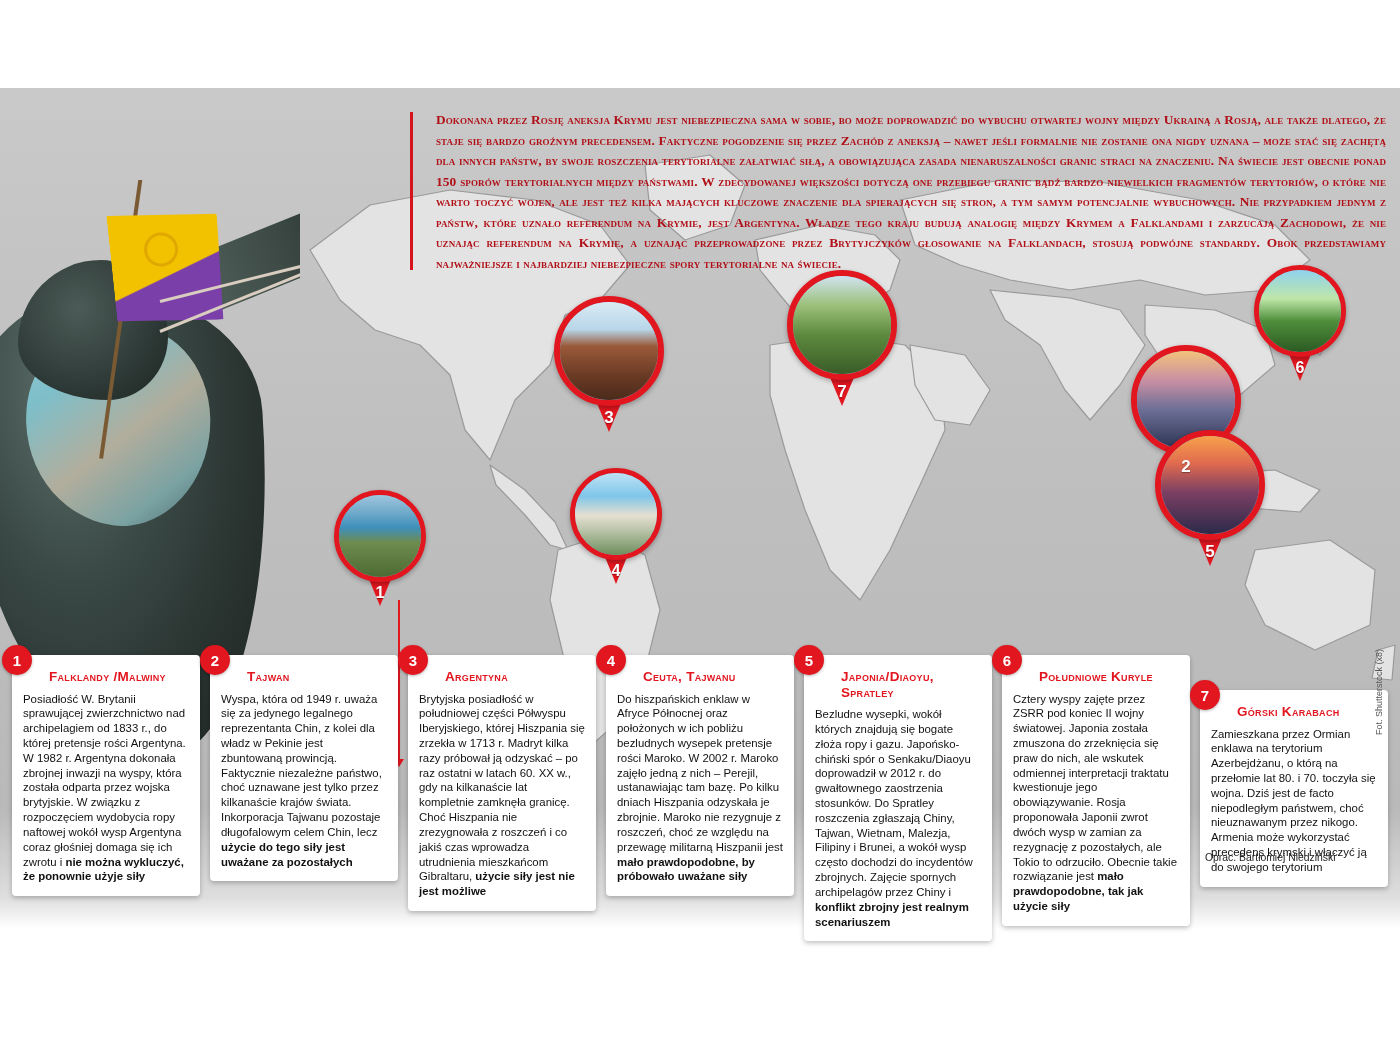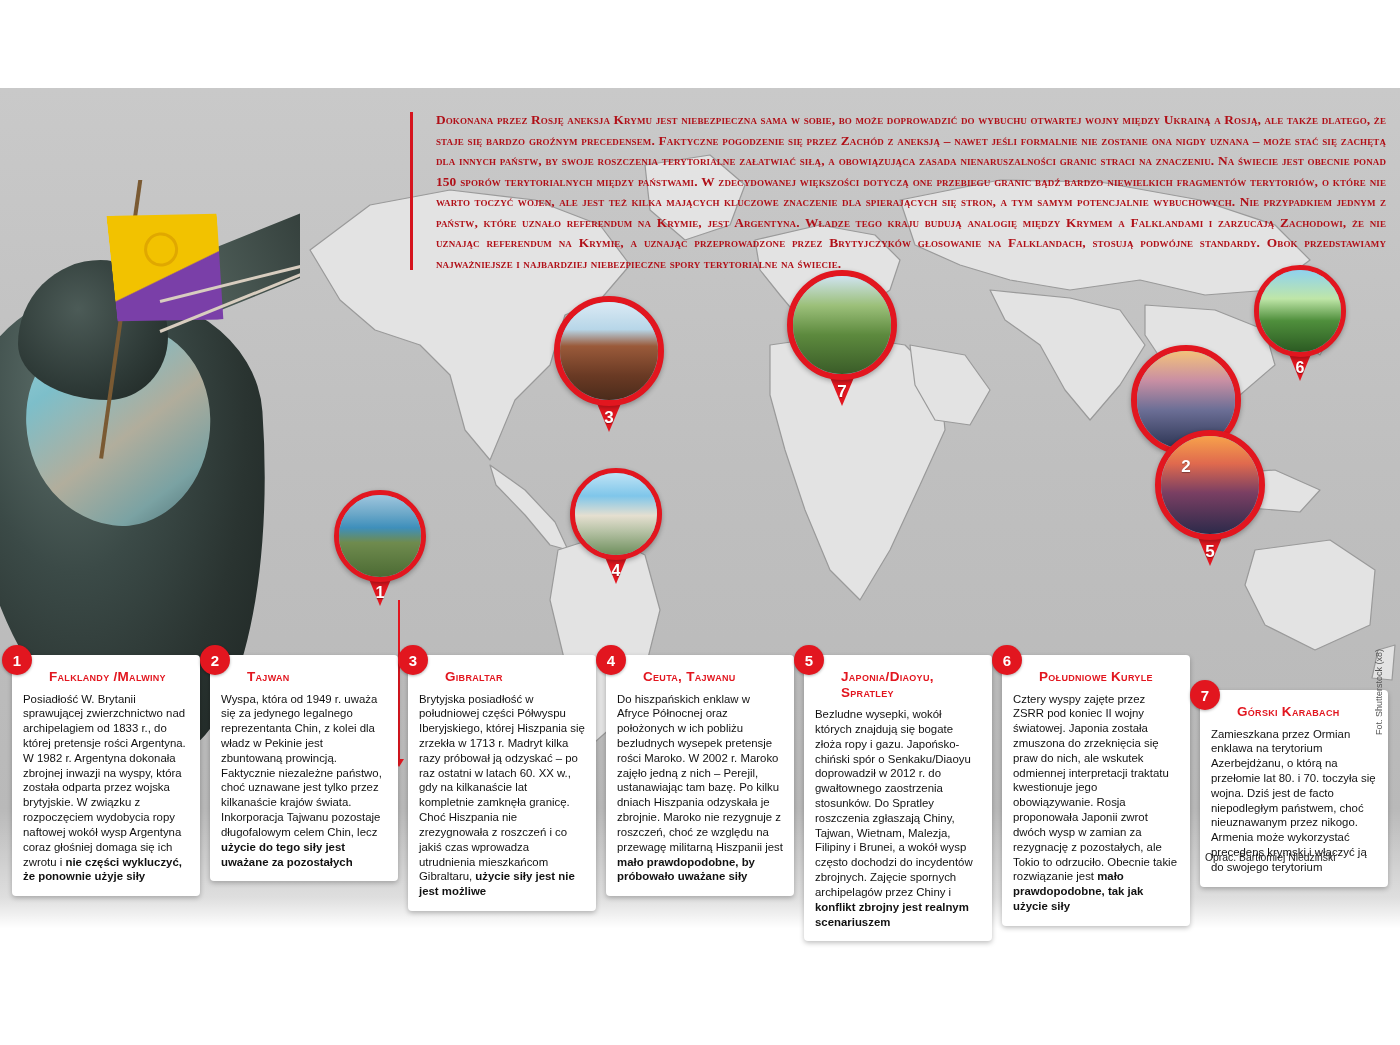--- a/index.html
+++ b/index.html
@@ -356,32 +356,32 @@
         <div class="img img-karabach"></div>
       </div>
     <div class="num">7</div>
   </div>
 
   <div class="pointer-line"></div>
 
   <div class="card" style="left:12px; top:655px;">
     <div class="badge">1</div>
     <h3>Falklandy /Malwiny</h3>
-    <p>Posiadłość W. Brytanii sprawującej zwierzchnictwo nad archipelagiem od 1833 r., do której pretensje rości Argentyna. W 1982 r. Argentyna dokonała zbrojnej inwazji na wyspy, która została odparta przez wojska brytyjskie. W związku z rozpoczęciem wydobycia ropy naftowej wokół wysp Argentyna coraz głośniej domaga się ich zwrotu i <b>nie części wykluczyć, że ponownie użyje siły</b></p>
+    <p>Posiadłość W. Brytanii sprawującej zwierzchnictwo nad archipelagiem od 1833 r., do której pretensje rości Argentyna. W 1982 r. Argentyna dokonała zbrojnej inwazji na wyspy, która została odparta przez wojska brytyjskie. W związku z rozpoczęciem wydobycia ropy naftowej wokół wysp Argentyna coraz głośniej domaga się ich zwrotu i <b>nie można wykluczyć, że ponownie użyje siły</b></p>
   </div>
 
   <div class="card" style="left:210px; top:655px;">
     <div class="badge">2</div>
     <h3>Tajwan</h3>
     <p>Wyspa, która od 1949 r. uważa się za jedynego legalnego reprezentanta Chin, z kolei dla władz w Pekinie jest zbuntowaną prowincją. Faktycznie niezależne państwo, choć uznawane jest tylko przez kilkanaście krajów świata. Inkorporacja Tajwanu pozostaje długofalowym celem Chin, lecz <b>użycie do tego siły jest uważane za pozostałych</b></p>
   </div>
 
   <div class="card" style="left:408px; top:655px;">
     <div class="badge">3</div>
-    <h3>Gibraltar</h3>
+    <h3>Argentyna</h3>
     <p>Brytyjska posiadłość w południowej części Półwyspu Iberyjskiego, której Hiszpania się zrzekła w 1713 r. Madryt kilka razy próbował ją odzyskać – po raz ostatni w latach 60. XX w., gdy na kilkanaście lat kompletnie zamknęła granicę. Choć Hiszpania nie zrezygnowała z roszczeń i co jakiś czas wprowadza utrudnienia mieszkańcom Gibraltaru, <b>użycie siły jest nie jest możliwe</b></p>
   </div>
 
   <div class="card" style="left:606px; top:655px;">
     <div class="badge">4</div>
     <h3>Ceuta, Tajwanu</h3>
     <p>Do hiszpańskich enklaw w Afryce Północnej oraz położonych w ich pobliżu bezludnych wysepek pretensje rości Maroko. W 2002 r. Maroko zajęło jedną z nich – Perejil, ustanawiając tam bazę. Po kilku dniach Hiszpania odzyskała je zbrojnie. Maroko nie rezygnuje z roszczeń, choć ze względu na przewagę militarną Hiszpanii jest <b>mało prawdopodobne, by próbowało uważane siły</b></p>
   </div>
 
   <div class="card" style="left:804px; top:655px;">

